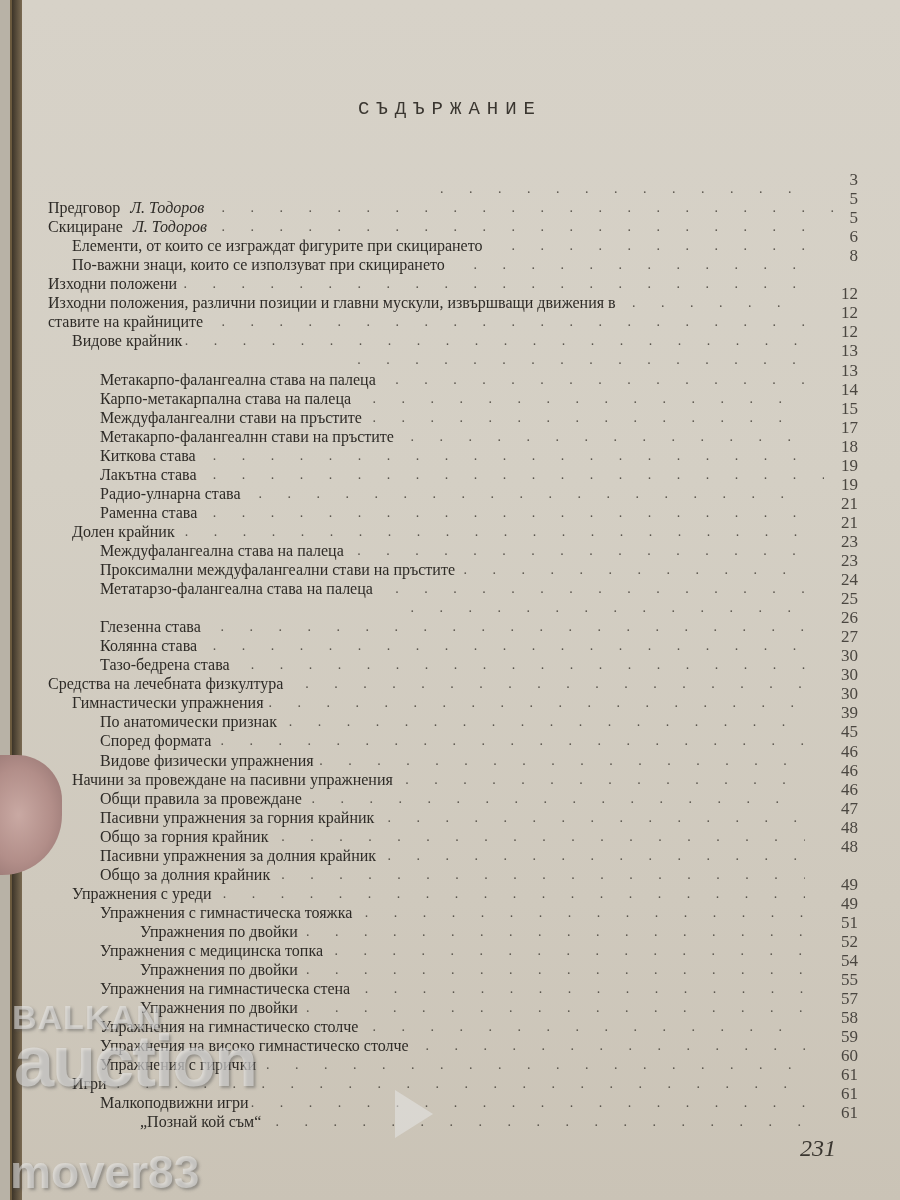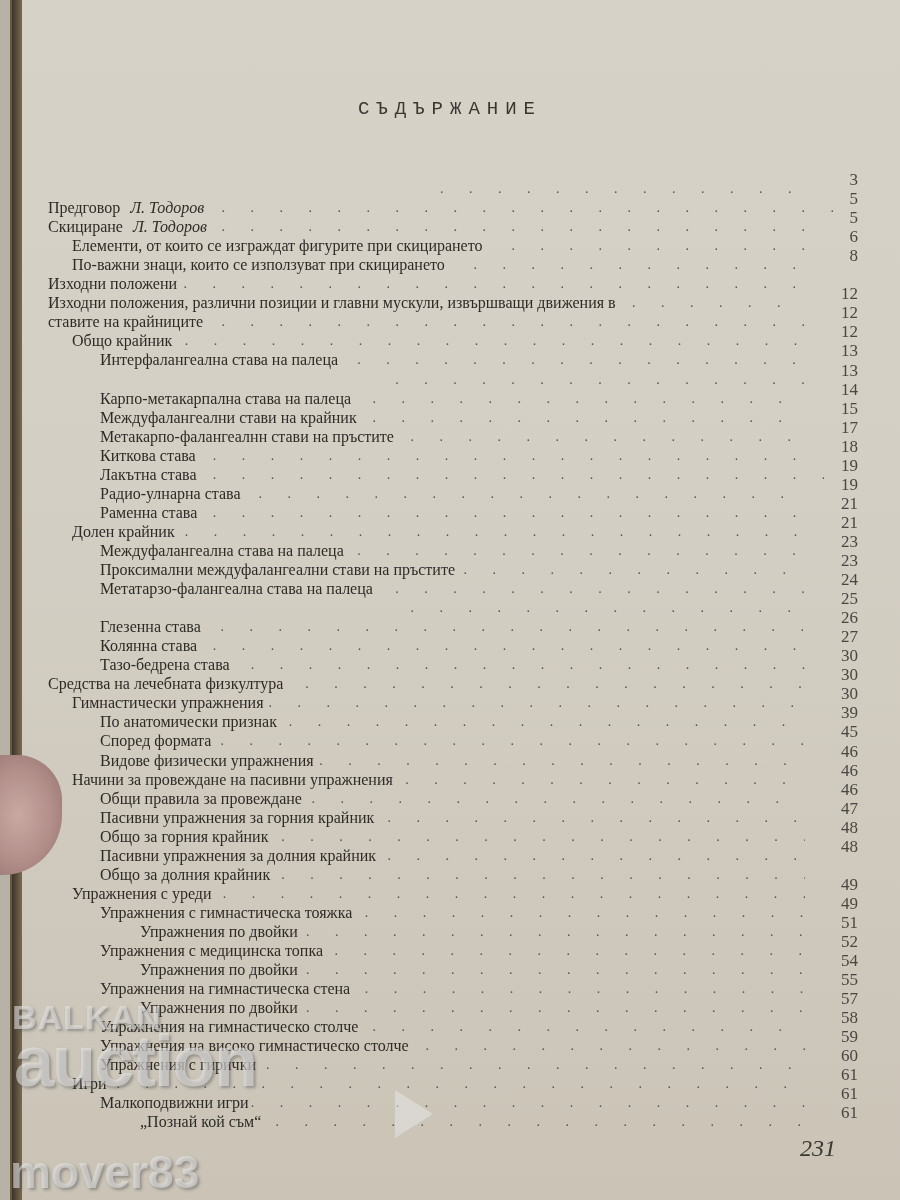--- a/index.html
+++ b/index.html
@@ -104,40 +104,40 @@
       <span class="label" style="left: 48px;"><span>Изходни положения, различни позиции и главни мускули, извършващи движения в</span></span>
       <span class="dots" style="left: 632px;">. . . . . . . . . . . . . . . . . . . . . . . . . . . . . . . . . . . . . . . . . . . . . . . . . . . . . . . . . . . . </span>
       <span class="num">12</span>
     </div>
     <div class="row" style="top: 133.35px;">
       <span class="label" style="left: 48px;"><span>ставите на крайниците</span></span>
       <span class="dots" style="left: 221.6px;">. . . . . . . . . . . . . . . . . . . . . . . . . . . . . . . . . . . . . . . . . . . . . . . . . . . . . . . . . . . . </span>
       <span class="num">12</span>
     </div>
     <div class="row" style="top: 152.4px;">
-      <span class="label" style="left: 72px;"><span>Общо крайник</span></span>
+      <span class="label" style="left: 72px;"><span>Видове крайник</span></span>
       <span class="dots" style="left: 184.8px;">. . . . . . . . . . . . . . . . . . . . . . . . . . . . . . . . . . . . . . . . . . . . . . . . . . . . . . . . . . . . </span>
       <span class="num">12</span>
     </div>
     <div class="row" style="top: 171.45px;">
-      <span class="label" style="left: 100px;"><span>Интерфалангеална става на палеца</span></span>
       <span class="dots" style="left: 357.2px;">. . . . . . . . . . . . . . . . . . . . . . . . . . . . . . . . . . . . . . . . . . . . . . . . . . . . . . . . . . . . </span>
       <span class="num">13</span>
     </div>
     <div class="row" style="top: 190.5px;">
+      <span class="label" style="left: 100px;"><span>Метакарпо-фалангеална става на палеца</span></span>
       <span class="dots" style="left: 395.2px;">. . . . . . . . . . . . . . . . . . . . . . . . . . . . . . . . . . . . . . . . . . . . . . . . . . . . . . . . . . . . </span>
       <span class="num">13</span>
     </div>
     <div class="row" style="top: 209.55px;">
       <span class="label" style="left: 100px;"><span>Карпо-метакарпална става на палеца</span></span>
       <span class="dots" style="left: 372.4px;">. . . . . . . . . . . . . . . . . . . . . . . . . . . . . . . . . . . . . . . . . . . . . . . . . . . . . . . . . . . . </span>
       <span class="num">14</span>
     </div>
     <div class="row" style="top: 228.6px;">
-      <span class="label" style="left: 100px;"><span>Междуфалангеални стави на крайник</span></span>
+      <span class="label" style="left: 100px;"><span>Междуфалангеални стави на пръстите</span></span>
       <span class="dots" style="left: 372.4px;">. . . . . . . . . . . . . . . . . . . . . . . . . . . . . . . . . . . . . . . . . . . . . . . . . . . . . . . . . . . . </span>
       <span class="num">15</span>
     </div>
     <div class="row" style="top: 247.65px;">
       <span class="label" style="left: 100px;"><span>Метакарпо-фалангеалнн стави на пръстите</span></span>
       <span class="dots" style="left: 410.4px;">. . . . . . . . . . . . . . . . . . . . . . . . . . . . . . . . . . . . . . . . . . . . . . . . . . . . . . . . . . . . </span>
       <span class="num">17</span>
     </div>
     <div class="row" style="top: 266.7px;">
       <span class="label" style="left: 100px;"><span>Китковa става</span></span>

